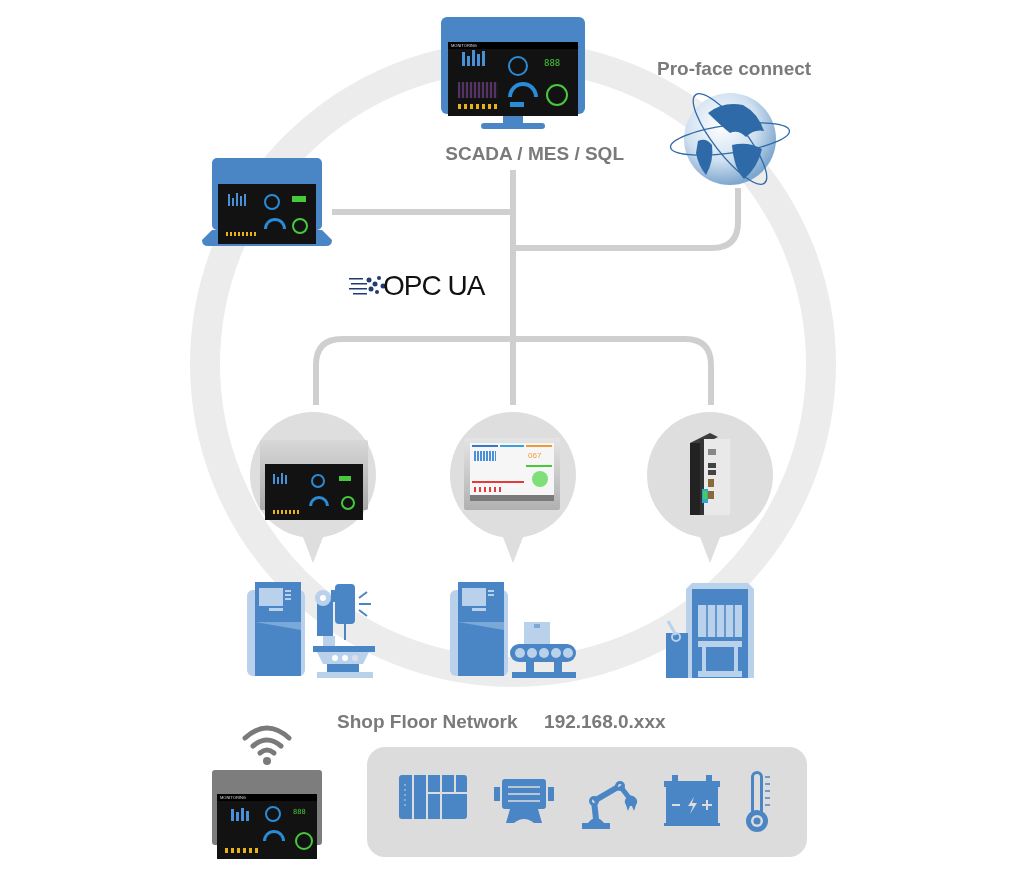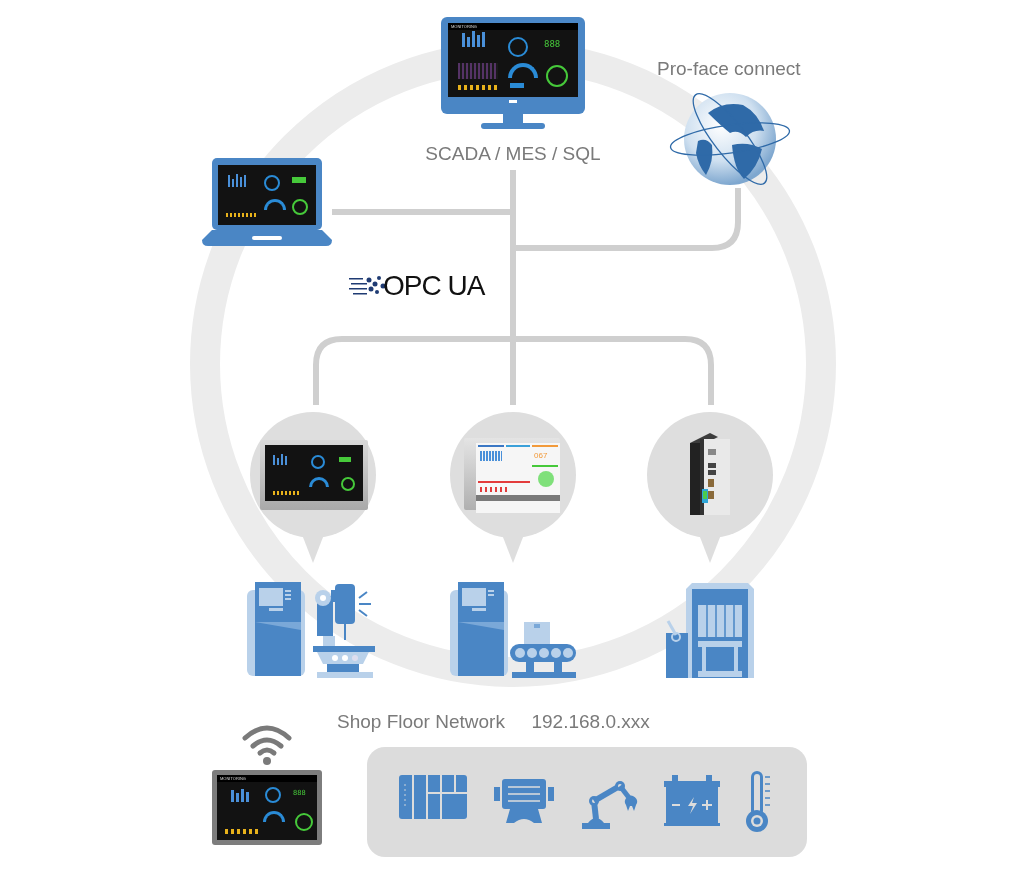--- a/index.html
+++ b/index.html
@@ -1,22 +1,22 @@
 <!DOCTYPE html>
 <html><head>
   <meta charset="utf-8">
   <style>
     html, body { margin: 0; padding: 0; background: #ffffff; }
     body { width: 1024px; height: 878px; position: relative; overflow: hidden;
            font-family: "Liberation Sans", "DejaVu Sans", sans-serif; }
     .abs { position: absolute; }
-    .label { color: #7a7a7a; font-size: 19px; white-space: nowrap; }
-    .label-center { text-align: center; line-height: 24px; }
+    .label { color: #7a7a7a; font-size: 19px; white-space: nowrap; font-weight: bold; }
+    .label-center { text-align: right; line-height: 24px; }
     svg { display: block; }
-    .screen { background: #121212; position: absolute; overflow: hidden; }
+    .screen { background: #121212; position: absolute; overflow: hidden; margin-top: 19px; }
     .dash-bar { position: absolute; bottom: 0; background: #4a90d9; }
   </style>
 </head>
 <body>
 
 <svg class="abs" style="left:0;top:0" width="1024" height="878">
   <circle cx="513" cy="364" r="308" fill="none" stroke="#ececec" stroke-width="30"></circle>
 </svg>
 
 <svg class="abs" style="left:0;top:0" width="1024" height="878">
@@ -134,21 +134,21 @@
     <div class="dash-bar" style="left:20px;height:9px;width:2px;bottom:36px"></div>
     <div class="abs" style="left:46px;top:10px;width:10px;height:10px;border:2px solid #2a8bd6;border-radius:50%"></div>
     <div class="abs" style="left:74px;top:12px;width:12px;height:5px;background:#46c93a"></div>
     <div class="abs" style="left:44px;top:32px;width:14px;height:7px;border:3px solid #2a8bd6;border-bottom:none;border-radius:10px 10px 0 0"></div>
     <div class="abs" style="left:76px;top:32px;width:10px;height:10px;border:2px solid #46c93a;border-radius:50%"></div>
     <div class="abs" style="left:8px;top:46px;width:26px;height:4px;background:repeating-linear-gradient(90deg,#e8b21b 0 2px,#121212 2px 4px)"></div>
   </div>
 </div>
 
 <div class="abs" style="left:464px;top:438px;width:96px;height:72px;background:linear-gradient(#e4e4e4,#b0b0b0);border-radius:2px">
-  <div class="abs" style="left:12px;top:5px;width:84px;height:70px;background:#f6f6f6">
+  <div class="abs" style="left:6px;top:5px;width:84px;height:58px;background:#f6f6f6">
     <div class="abs" style="left:2px;top:2px;width:26px;height:2px;background:#3a77c4"></div>
     <div class="abs" style="left:30px;top:2px;width:24px;height:2px;background:#3aa0d9"></div>
     <div class="abs" style="left:56px;top:2px;width:26px;height:2px;background:#f29a3a"></div>
     <div class="abs" style="left:4px;top:8px;width:22px;height:10px;background:repeating-linear-gradient(90deg,#4a90d9 0 2px,#f6f6f6 2px 3px)"></div>
     <div class="abs" style="left:58px;top:8px;color:#f29a3a;font-size:8px">067</div>
     <div class="abs" style="left:56px;top:22px;width:26px;height:2px;background:#46c93a"></div>
     <div class="abs" style="left:62px;top:28px;width:16px;height:16px;background:#7fe07a;border-radius:50%"></div>
     <div class="abs" style="left:2px;top:38px;width:52px;height:2px;background:#e33b3b"></div>
     <div class="abs" style="left:4px;top:44px;width:28px;height:5px;background:repeating-linear-gradient(90deg,#e33b3b 0 2px,#f6f6f6 2px 5px)"></div>
     <div class="abs" style="left:0;top:52px;width:84px;height:6px;background:#7a7a7a"></div>

